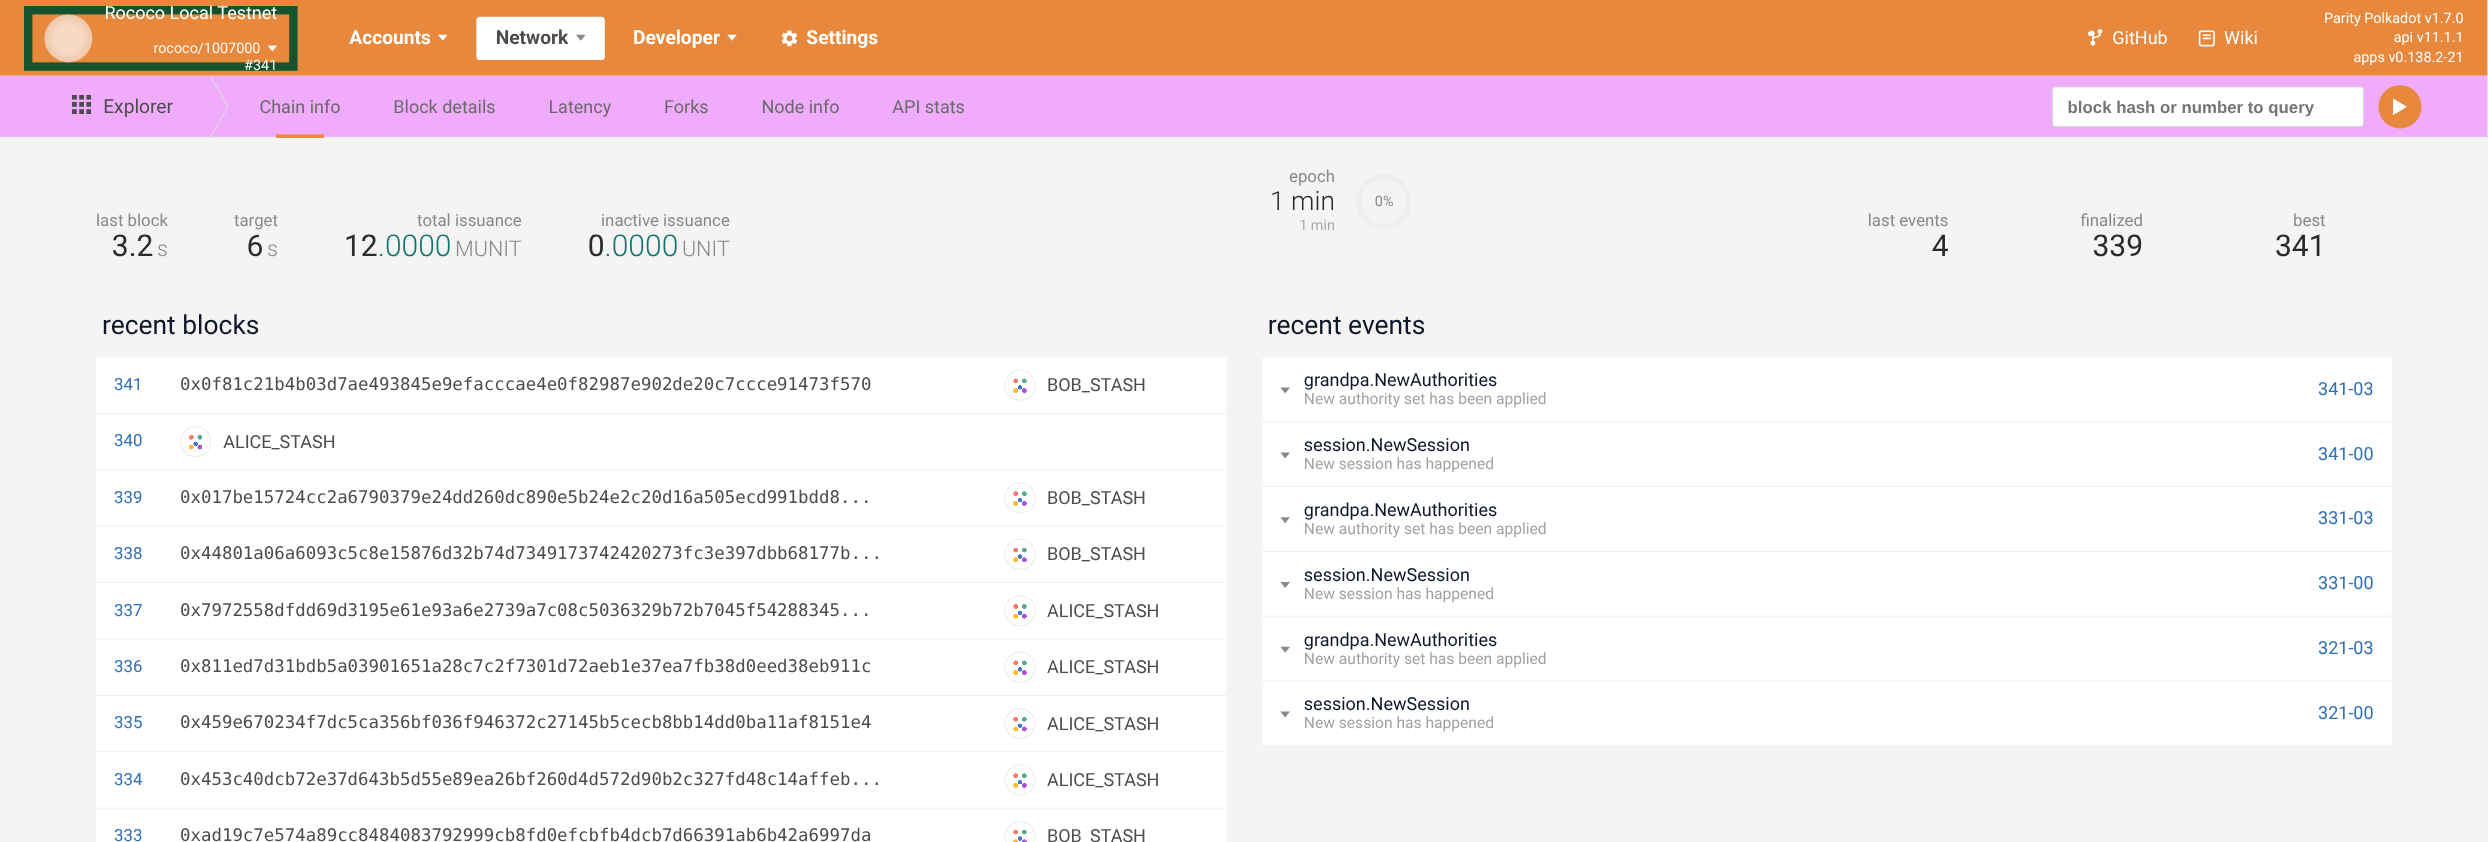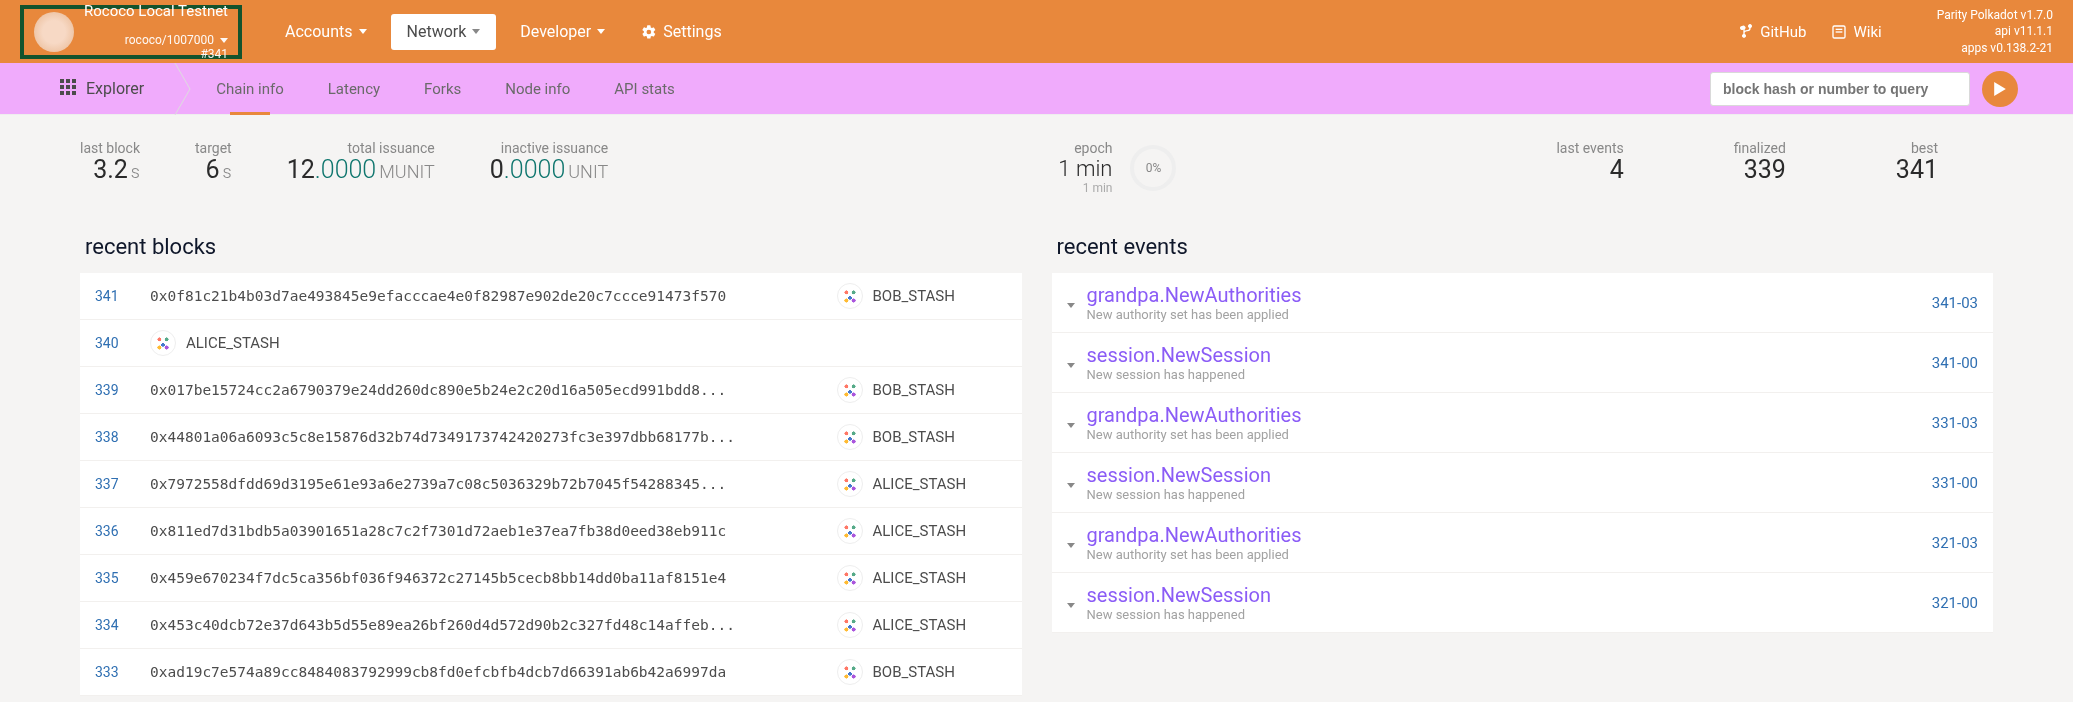--- a/index.html
+++ b/index.html
@@ -1,28 +1,28 @@
 <!DOCTYPE html>
 <html><head>
 <meta charset="utf-8">
 <style>
 * { margin: 0; padding: 0; box-sizing: border-box; }
 body { font-family: -apple-system, BlinkMacSystemFont, "Segoe UI", Roboto, sans-serif; background: #f5f4f3; color: #4c4c4c; width: 2073px; font-size: 14px; }
 
 
 .topbar { background: #e8883c; height: 63px; display: flex; align-items: center; color: #fff; padding: 0 20px; position: relative; }
-.chain-selector { border: 4px solid #14532d; padding: 4px 10px; display: flex; align-items: center; gap: 10px; height: 54px; margin-right: 25px; }
+.chain-selector { border: 7px solid #14532d; padding: 4px 10px; display: flex; align-items: center; gap: 10px; height: 54px; margin-right: 25px; }
 .chain-logo { width: 40px; height: 40px; border-radius: 50%; background: radial-gradient(circle, #f7d9c5 40%, #efc7a9 70%); }
 .chain-text { text-align: right; font-size: 13px; line-height: 1.2; }
 .chain-text .chain-name { font-size: 15px; }
 .chain-text .chain-spec { font-size: 12px; opacity: 0.95; margin-top: 13px; }
 .chain-text .chain-num { font-size: 12px; opacity: 0.95; }
 .caret-down { display: inline-block; width: 0; height: 0; border-left: 4px solid transparent; border-right: 4px solid transparent; border-top: 5px solid #fff; margin-left: 6px; vertical-align: middle; }
 
-.nav-item { padding: 0 18px; height: 63px; display: flex; align-items: center; font-size: 16px; cursor: pointer; }
+.nav-item { padding: 0 18px; height: 63px; display: flex; align-items: center; font-size: 16px; cursor: pointer; font-weight: bold; }
 .nav-item.active { background: #fff; color: #4c4c4c; border-radius: 3px; height: 36px; padding: 0 16px; margin: 0 6px; }
 .nav-item.active .caret-down { border-top-color: #888; }
 
 .topbar-right { margin-left: auto; display: flex; align-items: center; gap: 25px; }
 .link-item { display: flex; align-items: center; gap: 6px; font-size: 15px; cursor: pointer; }
 .version-block { text-align: right; font-size: 12px; line-height: 1.35; margin-left: 30px; }
 
 
 .subbar { background: #f0abfc; height: 52px; display: flex; align-items: center; padding: 0 55px 0 60px; border-bottom: 1px solid #eee; }
 .subbar-left { display: flex; align-items: center; height: 100%; }
@@ -33,21 +33,21 @@
 .grid-icon svg { width: 16px; height: 16px; }
 .subtab { padding: 0 22px; font-size: 15px; color: #6a6a6a; cursor: pointer; height: 52px; display: flex; align-items: center; position: relative; }
 .subtab.active::after { content: ''; position: absolute; bottom: 0; left: 50%; transform: translateX(-50%); width: 40px; height: 3px; background: #e8883c; }
 .subbar-right { margin-left: auto; display: flex; align-items: center; gap: 12px; }
 .search-input { width: 260px; height: 34px; border: 1px solid #d9d9d9; border-radius: 3px; padding: 0 12px; font-size: 14px; color: #888; font-weight: bold; }
 .play-btn { width: 36px; height: 36px; border-radius: 50%; background: #e8883c; display: flex; align-items: center; justify-content: center; cursor: pointer; }
 .play-btn svg { width: 14px; height: 14px; fill: #fff; }
 
 
 .stats-row { display: flex; padding: 25px 80px 15px 80px; align-items: flex-start; }
-.stat { margin-right: 55px; text-align: right; }
+.stat { margin-right: 55px; text-align: right; margin-top: 36px; }
 .stat .label { font-size: 14px; color: #888; }
 .stat .value { font-size: 25px; font-weight: 300; color: #2b2b2b; line-height: 1.1; }
 .stat .value .big { font-weight: 400; }
 .stat .value .unit { font-size: 18px; color: #888; margin-left: 3px; }
 .stat .value .frac { color: #0f766e; text-align: right; }
 .epoch-group { margin-left: auto; margin-right: 380px; display: flex; align-items: center; gap: 18px; }
 .epoch-text { text-align: right; }
 .epoch-text .label { font-size: 14px; color: #888; }
 .epoch-text .value { font-size: 22px; color: #2b2b2b; font-weight: 300; }
 .epoch-text .sub { font-size: 12px; color: #aaa; }
@@ -63,21 +63,21 @@
 .bnum { width: 55px; color: #2f6fb2; font-feature-settings: "tnum"; cursor: pointer; }
 .bhash { flex: 1; color: #4c4c4c; font-family: monospace; font-size: 14.5px; white-space: nowrap; overflow: hidden; text-overflow: ellipsis; padding-right: 15px; }
 .bauthor { display: flex; align-items: center; gap: 10px; color: #4c4c4c; font-size: 15px; min-width: 170px; }
 .identicon { width: 26px; height: 26px; border-radius: 50%; background: #fff; border: 1px solid #eee; position: relative; overflow: hidden; }
 .identicon::before { content: ''; position: absolute; inset: 3px; border-radius: 50%; background: radial-gradient(circle at 30% 30%, #f76 10%, transparent 12%), radial-gradient(circle at 70% 30%, #5a8 10%, transparent 12%), radial-gradient(circle at 50% 60%, #47c 12%, transparent 14%), radial-gradient(circle at 30% 75%, #fb3 10%, transparent 12%), radial-gradient(circle at 70% 75%, #a5d 10%, transparent 12%); }
 
 .erow { background: #fff; display: flex; align-items: center; padding: 10px 15px; border-bottom: 1px solid #f2f0ee; }
 .erow .caret { width: 20px; color: #888; }
 .erow .caret-down2 { display: inline-block; width: 0; height: 0; border-left: 4px solid transparent; border-right: 4px solid transparent; border-top: 5px solid #888; }
 .erow .ebody { flex: 1; }
-.erow .etitle { font-size: 20px; color: #8b5cf6; }
+.erow .etitle { font-size: 15px; color: #0f172a; }
 .erow .edesc { font-size: 13px; color: #a2a2a2; }
 .erow .eid { color: #2f6fb2; font-size: 15px; cursor: pointer; }
 
 .gear-icon { width: 16px; height: 16px; }
 </style>
 </head>
 <body>
 
 <div class="topbar">
   <div class="chain-selector">
@@ -145,20 +145,23 @@
             <rect x="4.5" y="9" width="3" height="3" fill="#4c4c4c"></rect>
             <rect x="9" y="9" width="3" height="3" fill="#4c4c4c"></rect>
           </svg></span>
       <span>Explorer</span>
     </div>
     <div class="arrow-sep"></div>
     <div class="subtab active">
         <span>Chain info</span>
       </div>
     <div class="subtab">
+        <span>Block details</span>
+      </div>
+    <div class="subtab">
         <span>Latency</span>
       </div>
     <div class="subtab">
         <span>Forks</span>
       </div>
     <div class="subtab">
         <span>Node info</span>
       </div>
     <div class="subtab">
         <span>API stats</span>

